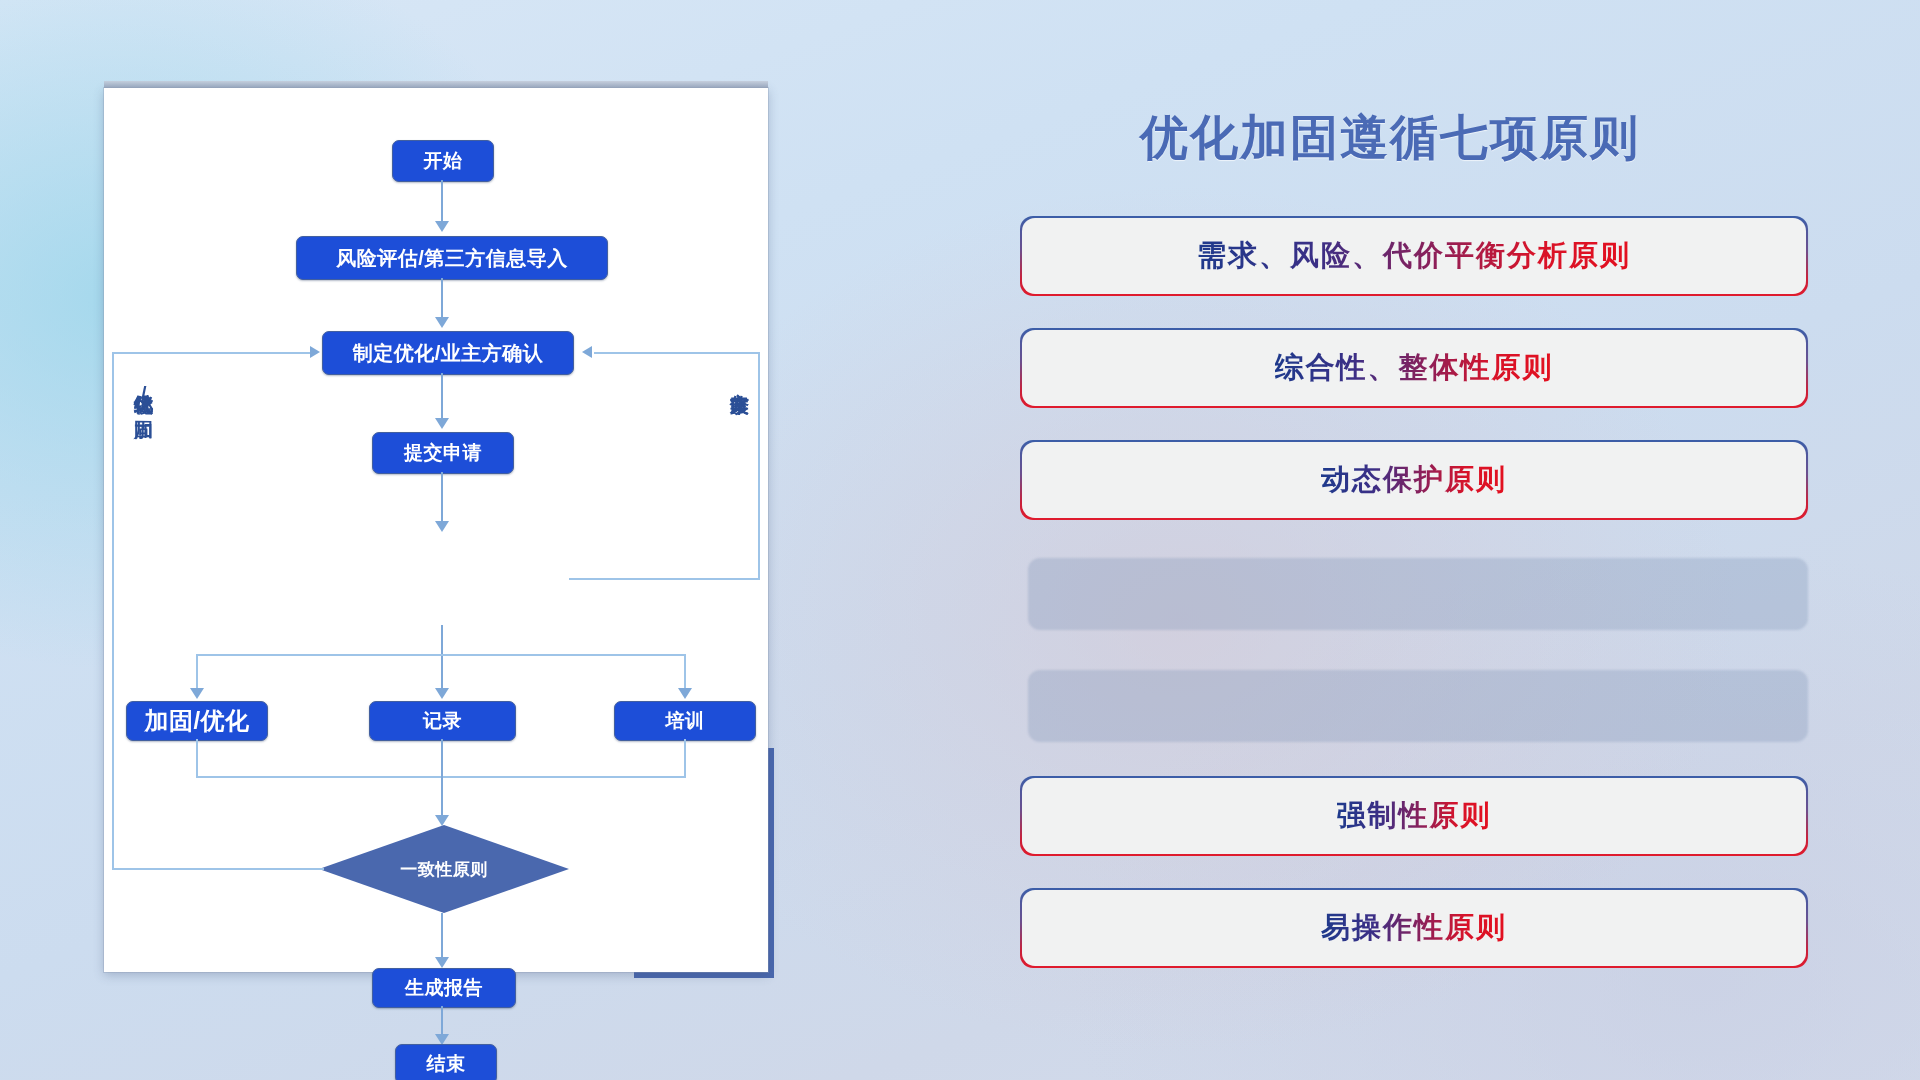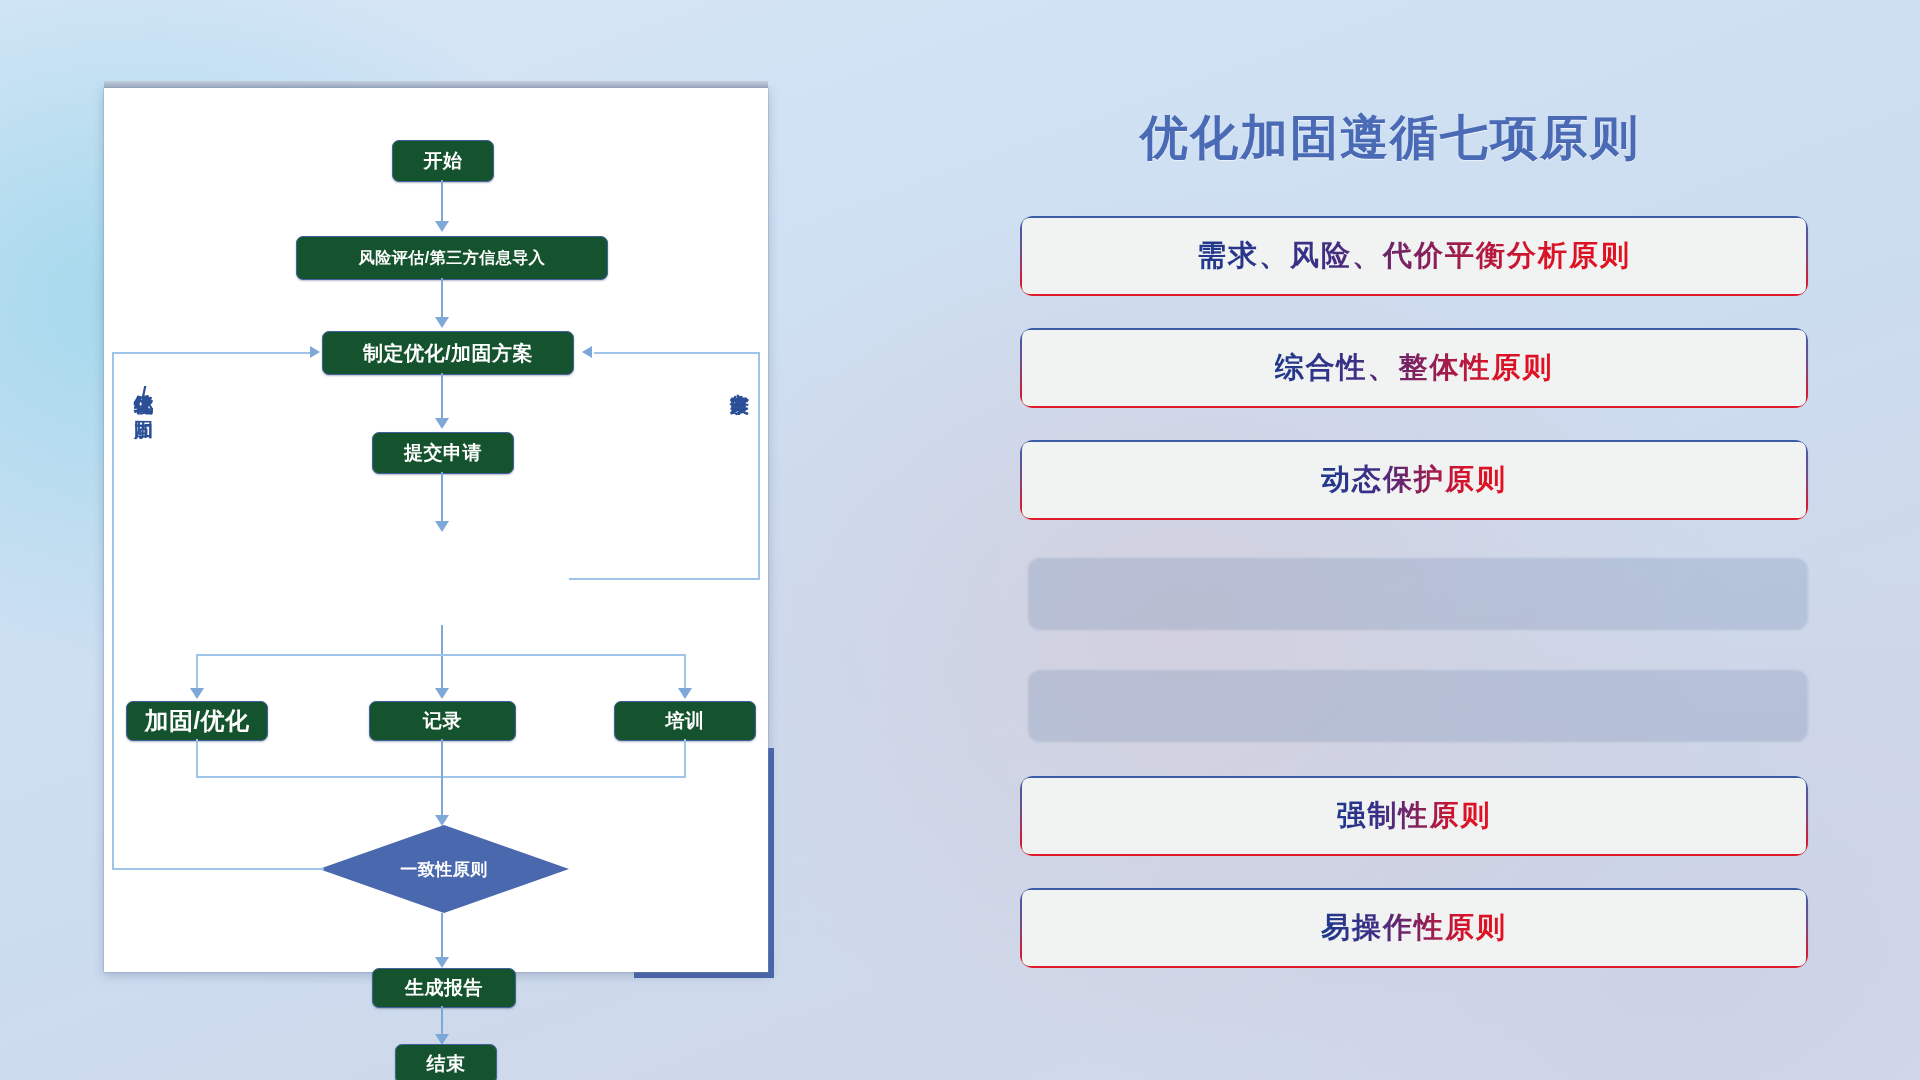--- a/index.html
+++ b/index.html
@@ -27,21 +27,21 @@
   }
   .card::before{
     content:"";position:absolute;left:0;top:-7px;width:100%;height:7px;
     background:linear-gradient(180deg,#c3cbd9,#8d9bb3);
     opacity:.85;
   }
 
   
   .node{
     position:absolute;
-    background:#14532d;
+    background:#1d4ed8;
     border:1px solid #43609f;
     border-radius:7px;
     color:#ffffff;
     font-weight:bold;
     display:flex;align-items:center;justify-content:center;
     text-align:left;
     box-shadow:0 1px 2px rgba(40,60,100,.35);
     white-space:nowrap;
     letter-spacing:.5px;
   }
@@ -96,21 +96,21 @@
     filter:blur(1px);
   }
   .pill-border{
     position:absolute;left:0;width:784px;height:76px;
     border-radius:13px;
     background:linear-gradient(180deg,#3b5ea8 0%,#6a4f8f 42%,#c9203a 78%,#e01b2d 100%);
     padding:2px;
   }
   .pill-inner{
     width:100%;height:100%;
-    border-radius:7px;
+    border-radius:13px;
     background:#f1f2f2;
     display:flex;align-items:center;justify-content:center;
   }
   .pill-text{
     font-size:29px;font-weight:bold;letter-spacing:2px;
     background:linear-gradient(90deg,#1e3a8c 0%,#3b2f86 28%,#8e1f58 55%,#d81329 78%,#e3101f 100%);
     -webkit-background-clip:text;background-clip:text;
     color:transparent;-webkit-text-fill-color:transparent;
     white-space:nowrap;
   }
@@ -121,28 +121,28 @@
 <div id="flow-wrap">
   <div class="accent-rect"></div>
   <div class="card">
 
     <div class="node" style="left:288px;top:52px;width:100px;height:40px;font-size:19px;">
       <span>开始</span>
     </div>
     <div class="vline" style="left:337px;top:92px;height:44px;"></div>
     <div class="arrow-d" style="left:331px;top:133px;"></div>
 
-    <div class="node" style="left:192px;top:148px;width:310px;height:42px;font-size:16px;">
+    <div class="node" style="left:192px;top:148px;width:310px;height:42px;font-size:20px;">
       <span>风险评估/第三方信息导入</span>
     </div>
     <div class="vline" style="left:337px;top:190px;height:42px;"></div>
     <div class="arrow-d" style="left:331px;top:229px;"></div>
 
     <div class="node" style="left:218px;top:243px;width:250px;height:42px;font-size:20px;">
-      <span>制定优化/加固方案</span>
+      <span>制定优化/业主方确认</span>
     </div>
     <div class="vline" style="left:337px;top:285px;height:48px;"></div>
     <div class="arrow-d" style="left:331px;top:330px;"></div>
 
     <div class="node" style="left:268px;top:344px;width:140px;height:40px;font-size:19px;">
       <span>提交申请</span>
     </div>
     <div class="vline" style="left:337px;top:384px;height:52px;"></div>
     <div class="arrow-d" style="left:331px;top:433px;"></div>
 

